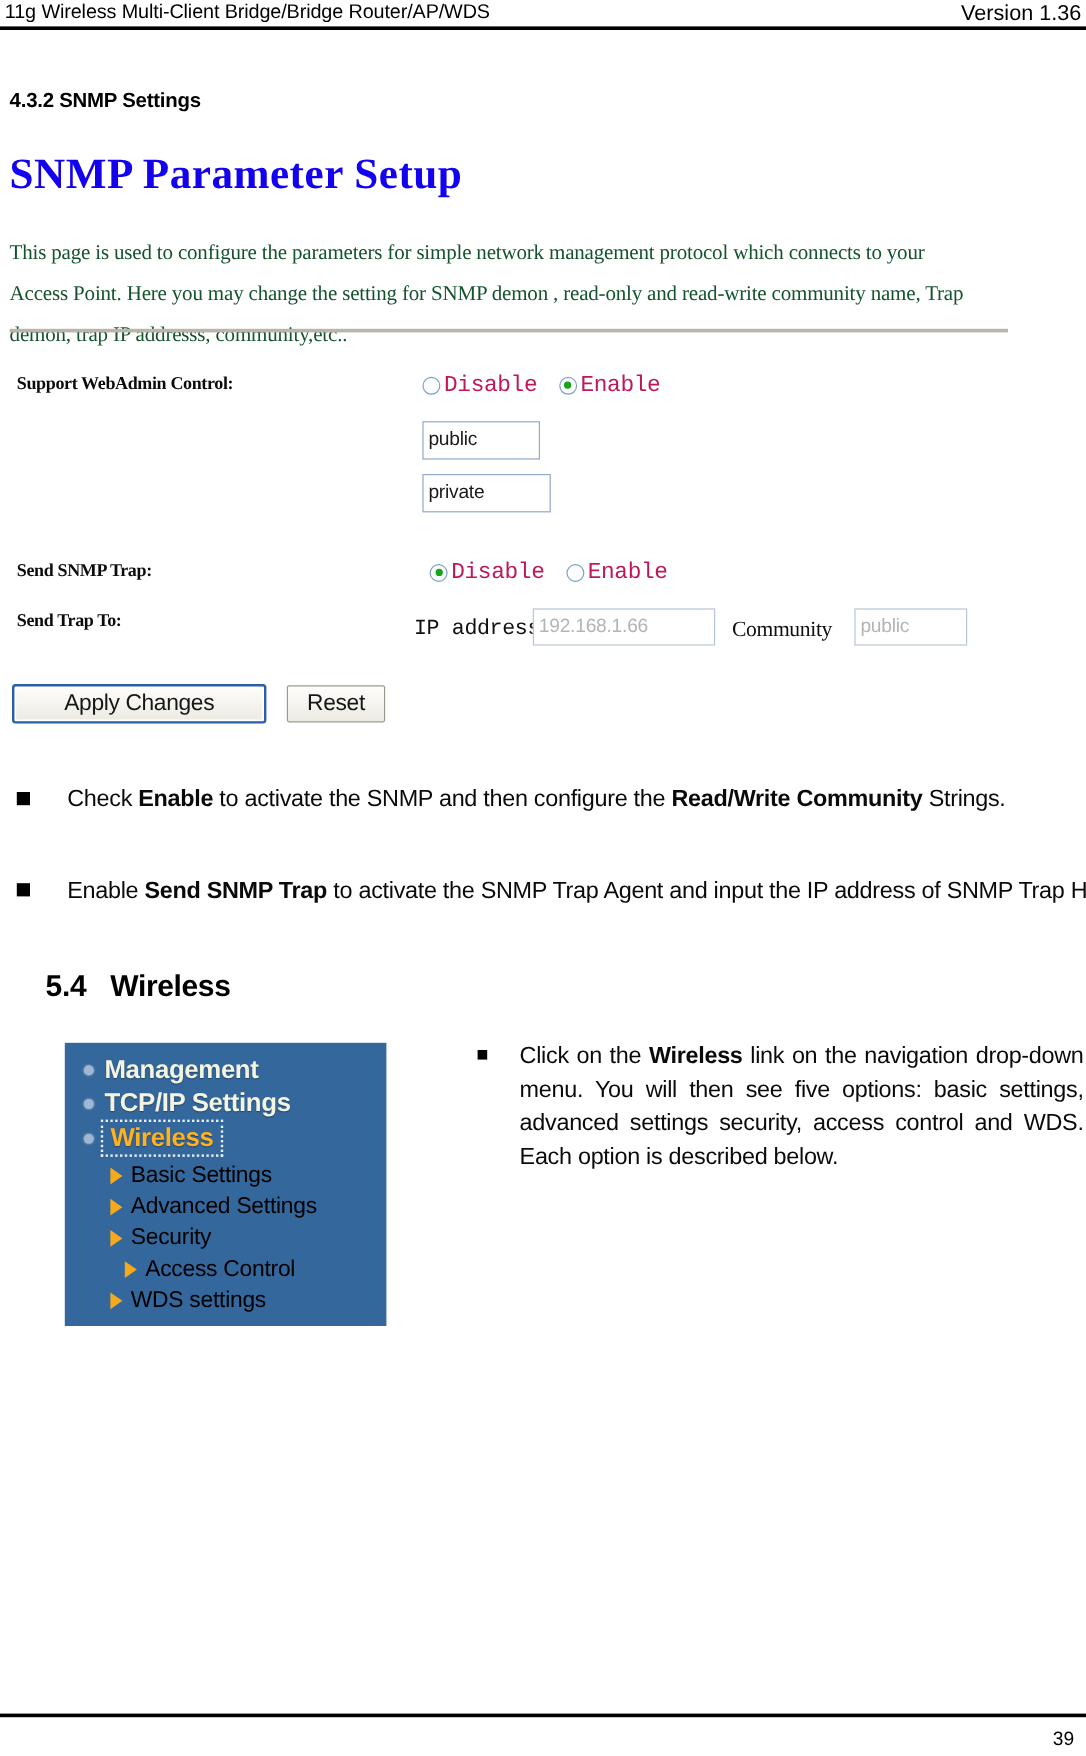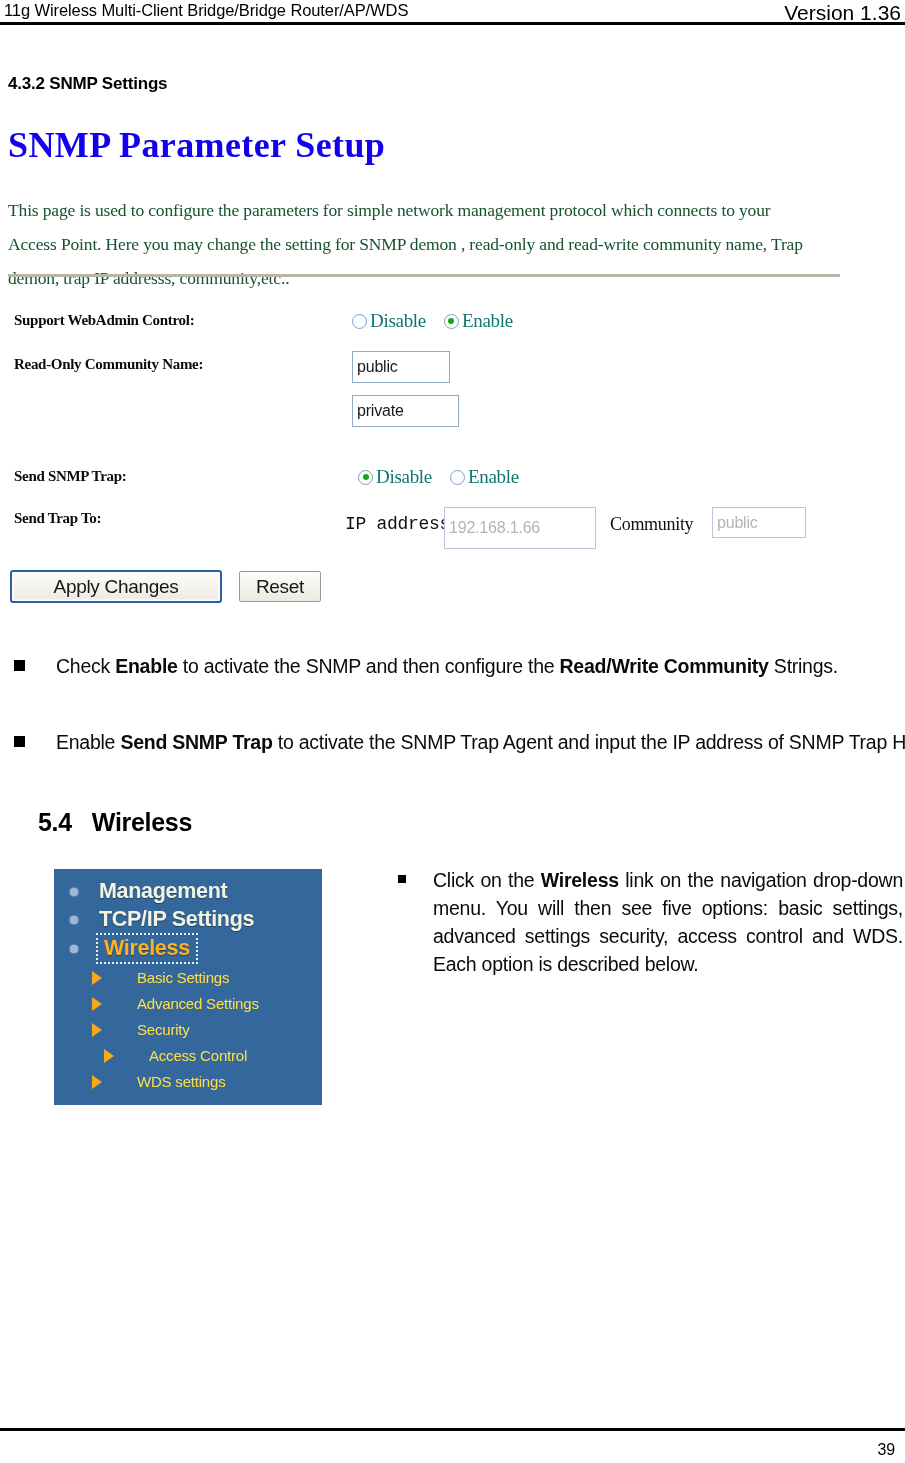--- a/index.html
+++ b/index.html
@@ -26,21 +26,21 @@
   .page-header .hdr-left {
     position: absolute;
     left: 4px; top: 1px;
     font-size: 16.5px;
     letter-spacing: -0.1px;
     white-space: nowrap;
   }
   .page-header .hdr-right {
     position: absolute;
     right: 4px; top: 1px;
-    font-size: 21px;
+    font-size: 18px;
     white-space: nowrap;
   }
   .header-rule {
     position: absolute;
     left: 0; top: 22px;
     width: 905px;
     height: 3px;
     background: #000000;
   }
 
@@ -133,22 +133,22 @@
     content: "";
     position: absolute;
     left: 50%; top: 50%;
     transform: translate(-50%, -50%);
     width: 6px; height: 6px;
     border-radius: 50%;
     background: #17a417;
   }
   .radio-text {
     font-size: 19px;
-    font-family: Liberation Serif, serif;
-    color: #0f766e;
+    font-family: Liberation Mono, monospace;
+    color: #be185d;
     letter-spacing: -0.3px;
     text-align: center;
   }
 
   .txt-input {
     position: absolute;
     box-sizing: border-box;
     border: 1.4px solid #8fabc9;
     background: #ffffff;
     font-family: "Liberation Sans", sans-serif;
@@ -231,21 +231,21 @@
     height: 236px;
     background: #34679c;
     overflow: hidden;
     font-family: "Liberation Sans", sans-serif;
   }
   .nav-top {
     position: absolute;
     left: 16px;
     display: flex;
     align-items: center;
-    gap: 21px;
+    gap: 9px;
     white-space: nowrap;
   }
   .nav-bullet {
     width: 8px; height: 8px;
     border-radius: 50%;
     background: #9fb7d2;
     box-shadow: 0 0 2px #cfe0f0;
     flex: 0 0 auto;
   }
   .nav-top-label {
@@ -270,24 +270,23 @@
     white-space: nowrap;
   }
   .nav-arrow {
     width: 0; height: 0;
     border-top: 7px solid transparent;
     border-bottom: 7px solid transparent;
     border-left: 10px solid #f5a91b;
     flex: 0 0 auto;
   }
   .nav-sub-label {
-    font-size: 15px;
-    color: #fde047;
+    font-size: 19px;
+    color: #000000;
     letter-spacing: -0.2px;
-    margin-left: 28px;
   }
 
   
   .side-note {
     position: absolute;
     left: 398px; top: 866px;
     width: 505px;
   }
   .side-note .sq {
     position: absolute;
@@ -347,21 +346,20 @@
         <span class="radio-text">Disable</span>
       </label>
       <label class="radio-opt">
         <span class="radio-dot on"></span>
         <span class="radio-text">Enable</span>
       </label>
     </div>
   </div>
 
   <div class="field-row" style="top:238px;">
-    <div class="field-label">Read-Only Community Name:</div>
     <input class="txt-input" style="left: 352px; top: -5px; width: 98px; height: 32px;" value="public">
   </div>
 
   <div class="field-row" style="top:282px;">
     <input class="txt-input" style="left: 352px; top: -5px; width: 107px; height: 32px;" value="private">
   </div>
 
   <div class="field-row" style="top:350px;">
     <div class="field-label">Send SNMP Trap:</div>
     <div class="radio-group" style="left:358px;">
@@ -372,21 +370,21 @@
       <label class="radio-opt">
         <span class="radio-dot"></span>
         <span class="radio-text">Enable</span>
       </label>
     </div>
   </div>
 
   <div class="field-row" style="top:392px;">
     <div class="field-label">Send Trap To:</div>
     <div class="inline-label" style="left:345px; top:4px;font-family:Liberation Mono, monospace;">IP address</div>
-    <input class="txt-input disabled" style="left: 444px; top: -3px; width: 152px; height: 42px;" value="192.168.1.66">
+    <input class="txt-input disabled" style="left: 444px; top: -3px; width: 152px; height: 31px;" value="192.168.1.66">
     <div class="inline-label" style="left:610px; top:4px;">Community</div>
     <input class="txt-input disabled" style="left: 712px; top: -3px; width: 94px; height: 31px;" value="public">
   </div>
 
   <button class="btn primary" style="left:10px; top:452px; width:212px; height:33px;">Apply Changes</button>
   <button class="btn" style="left:239px; top:453px; width:82px; height:31px;">Reset</button>
 </div>
 
 <div class="bullet-block" style="top:652px;">
   <div class="bullet-item" style="width:880px;">

